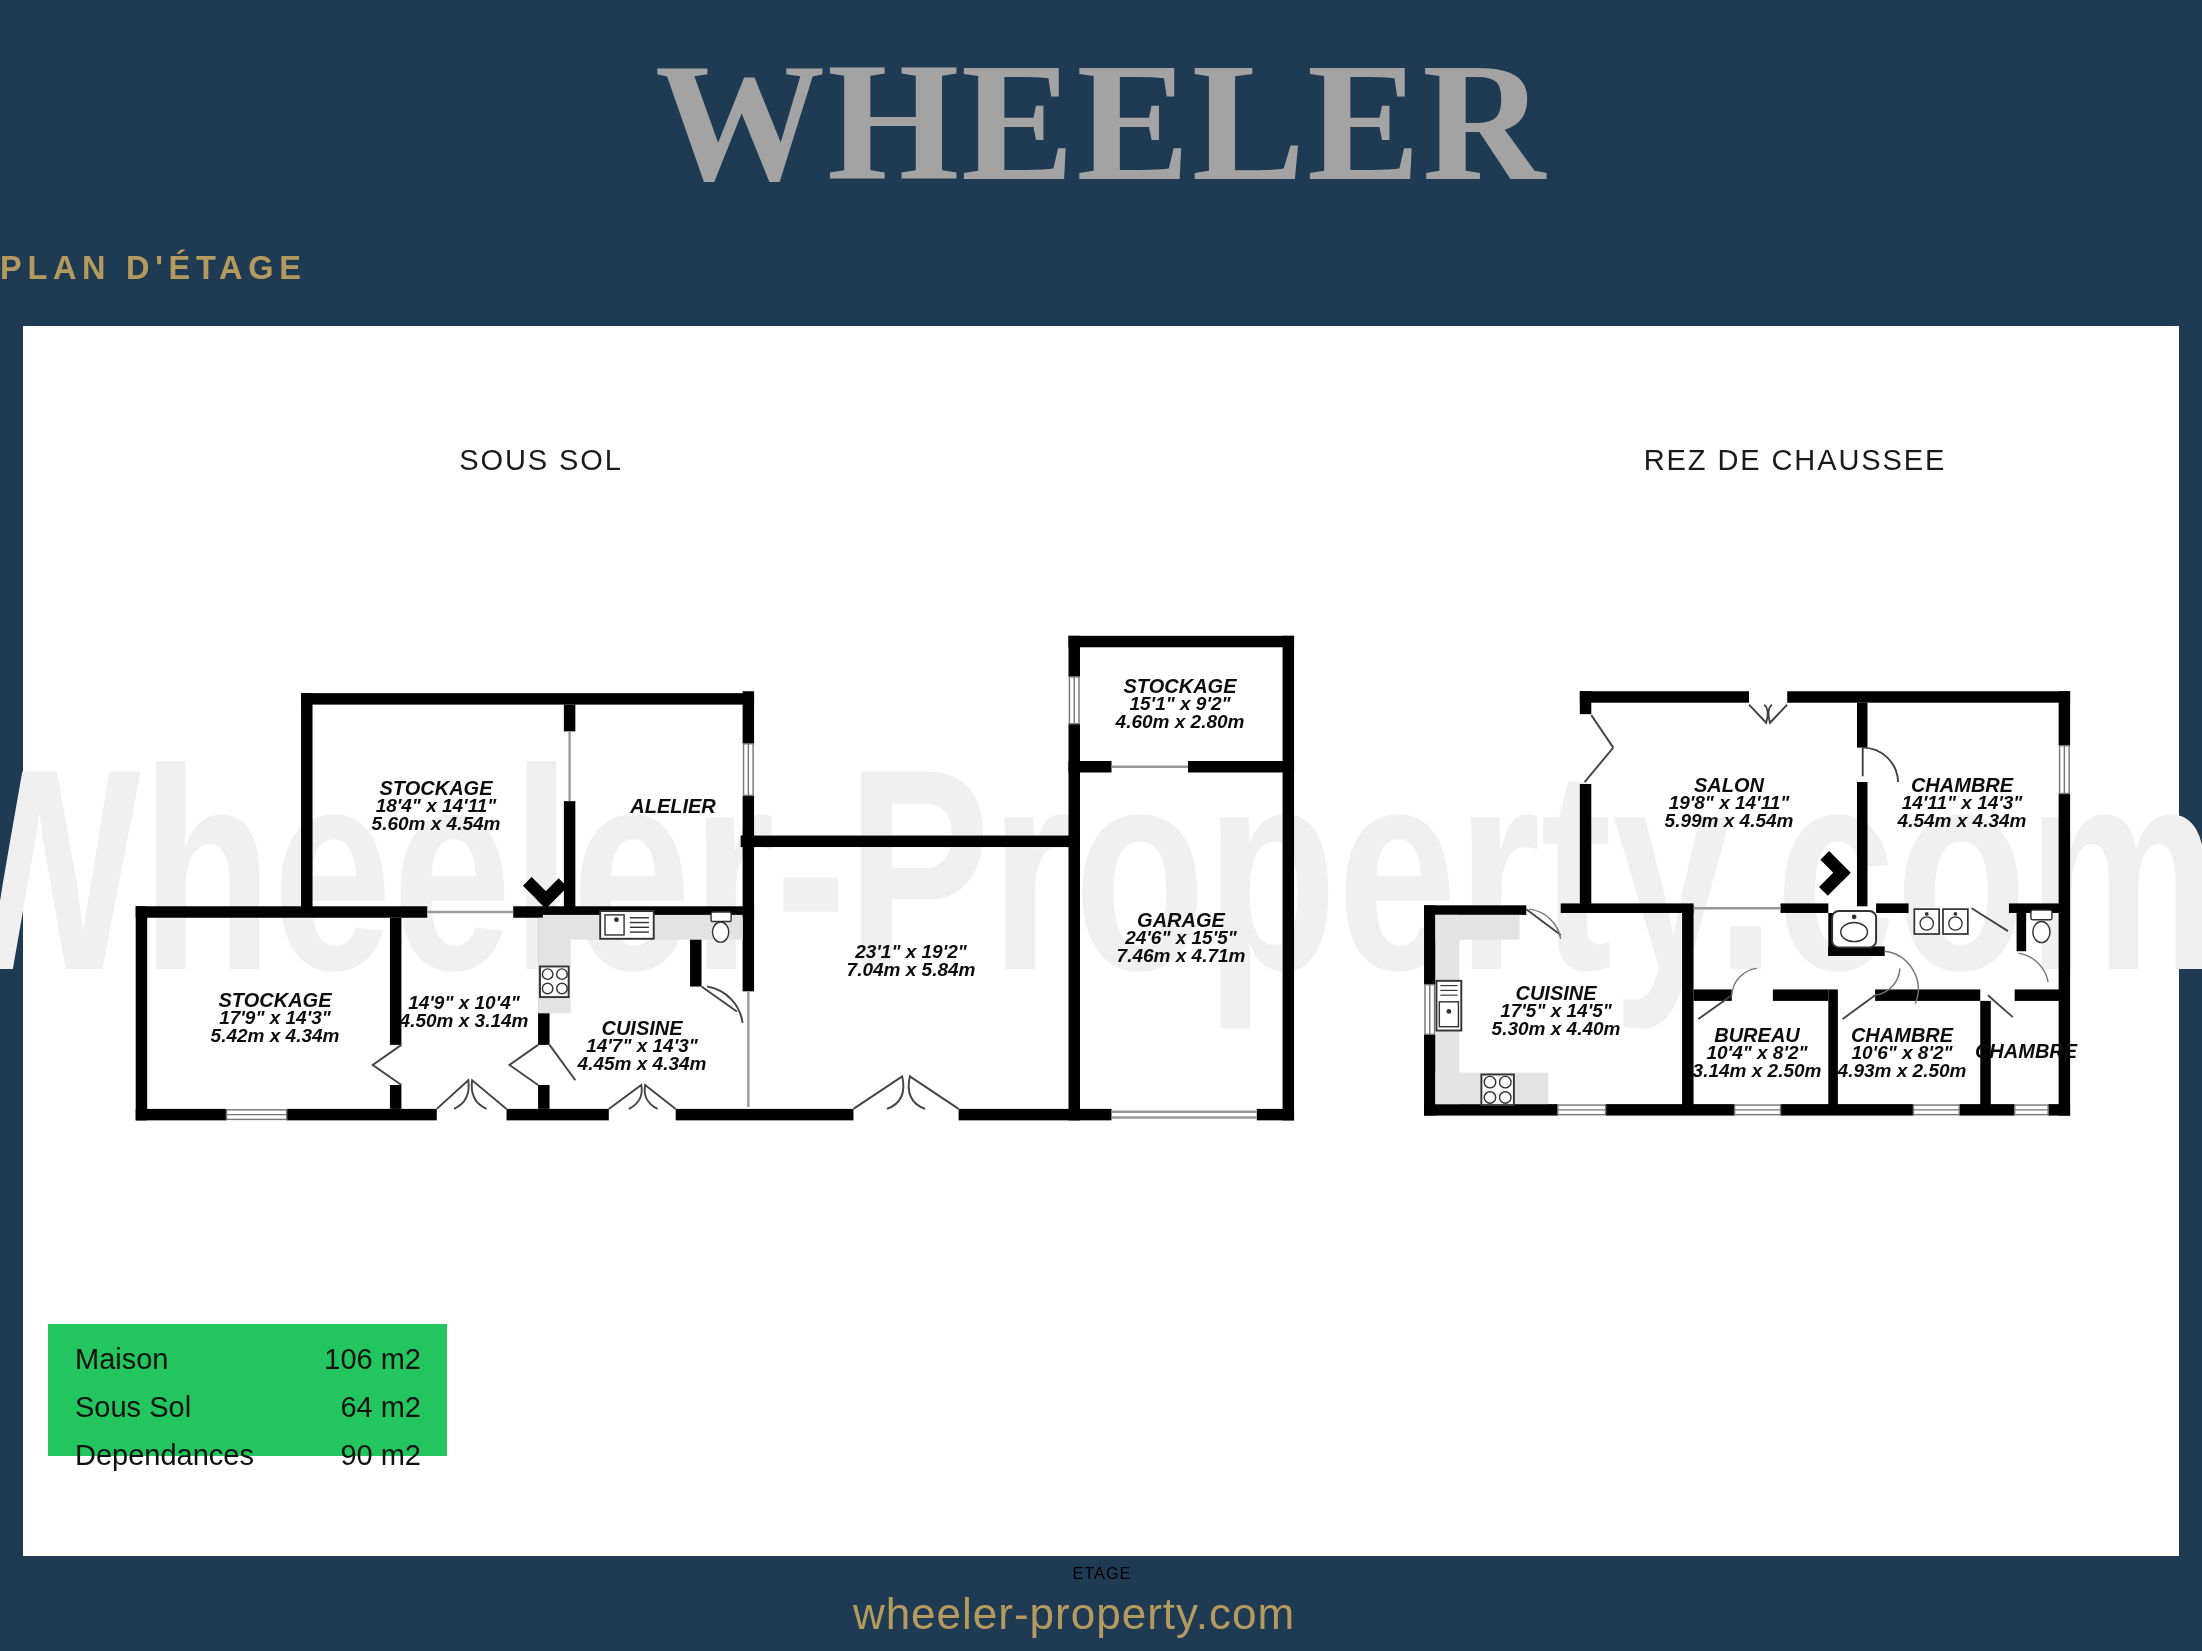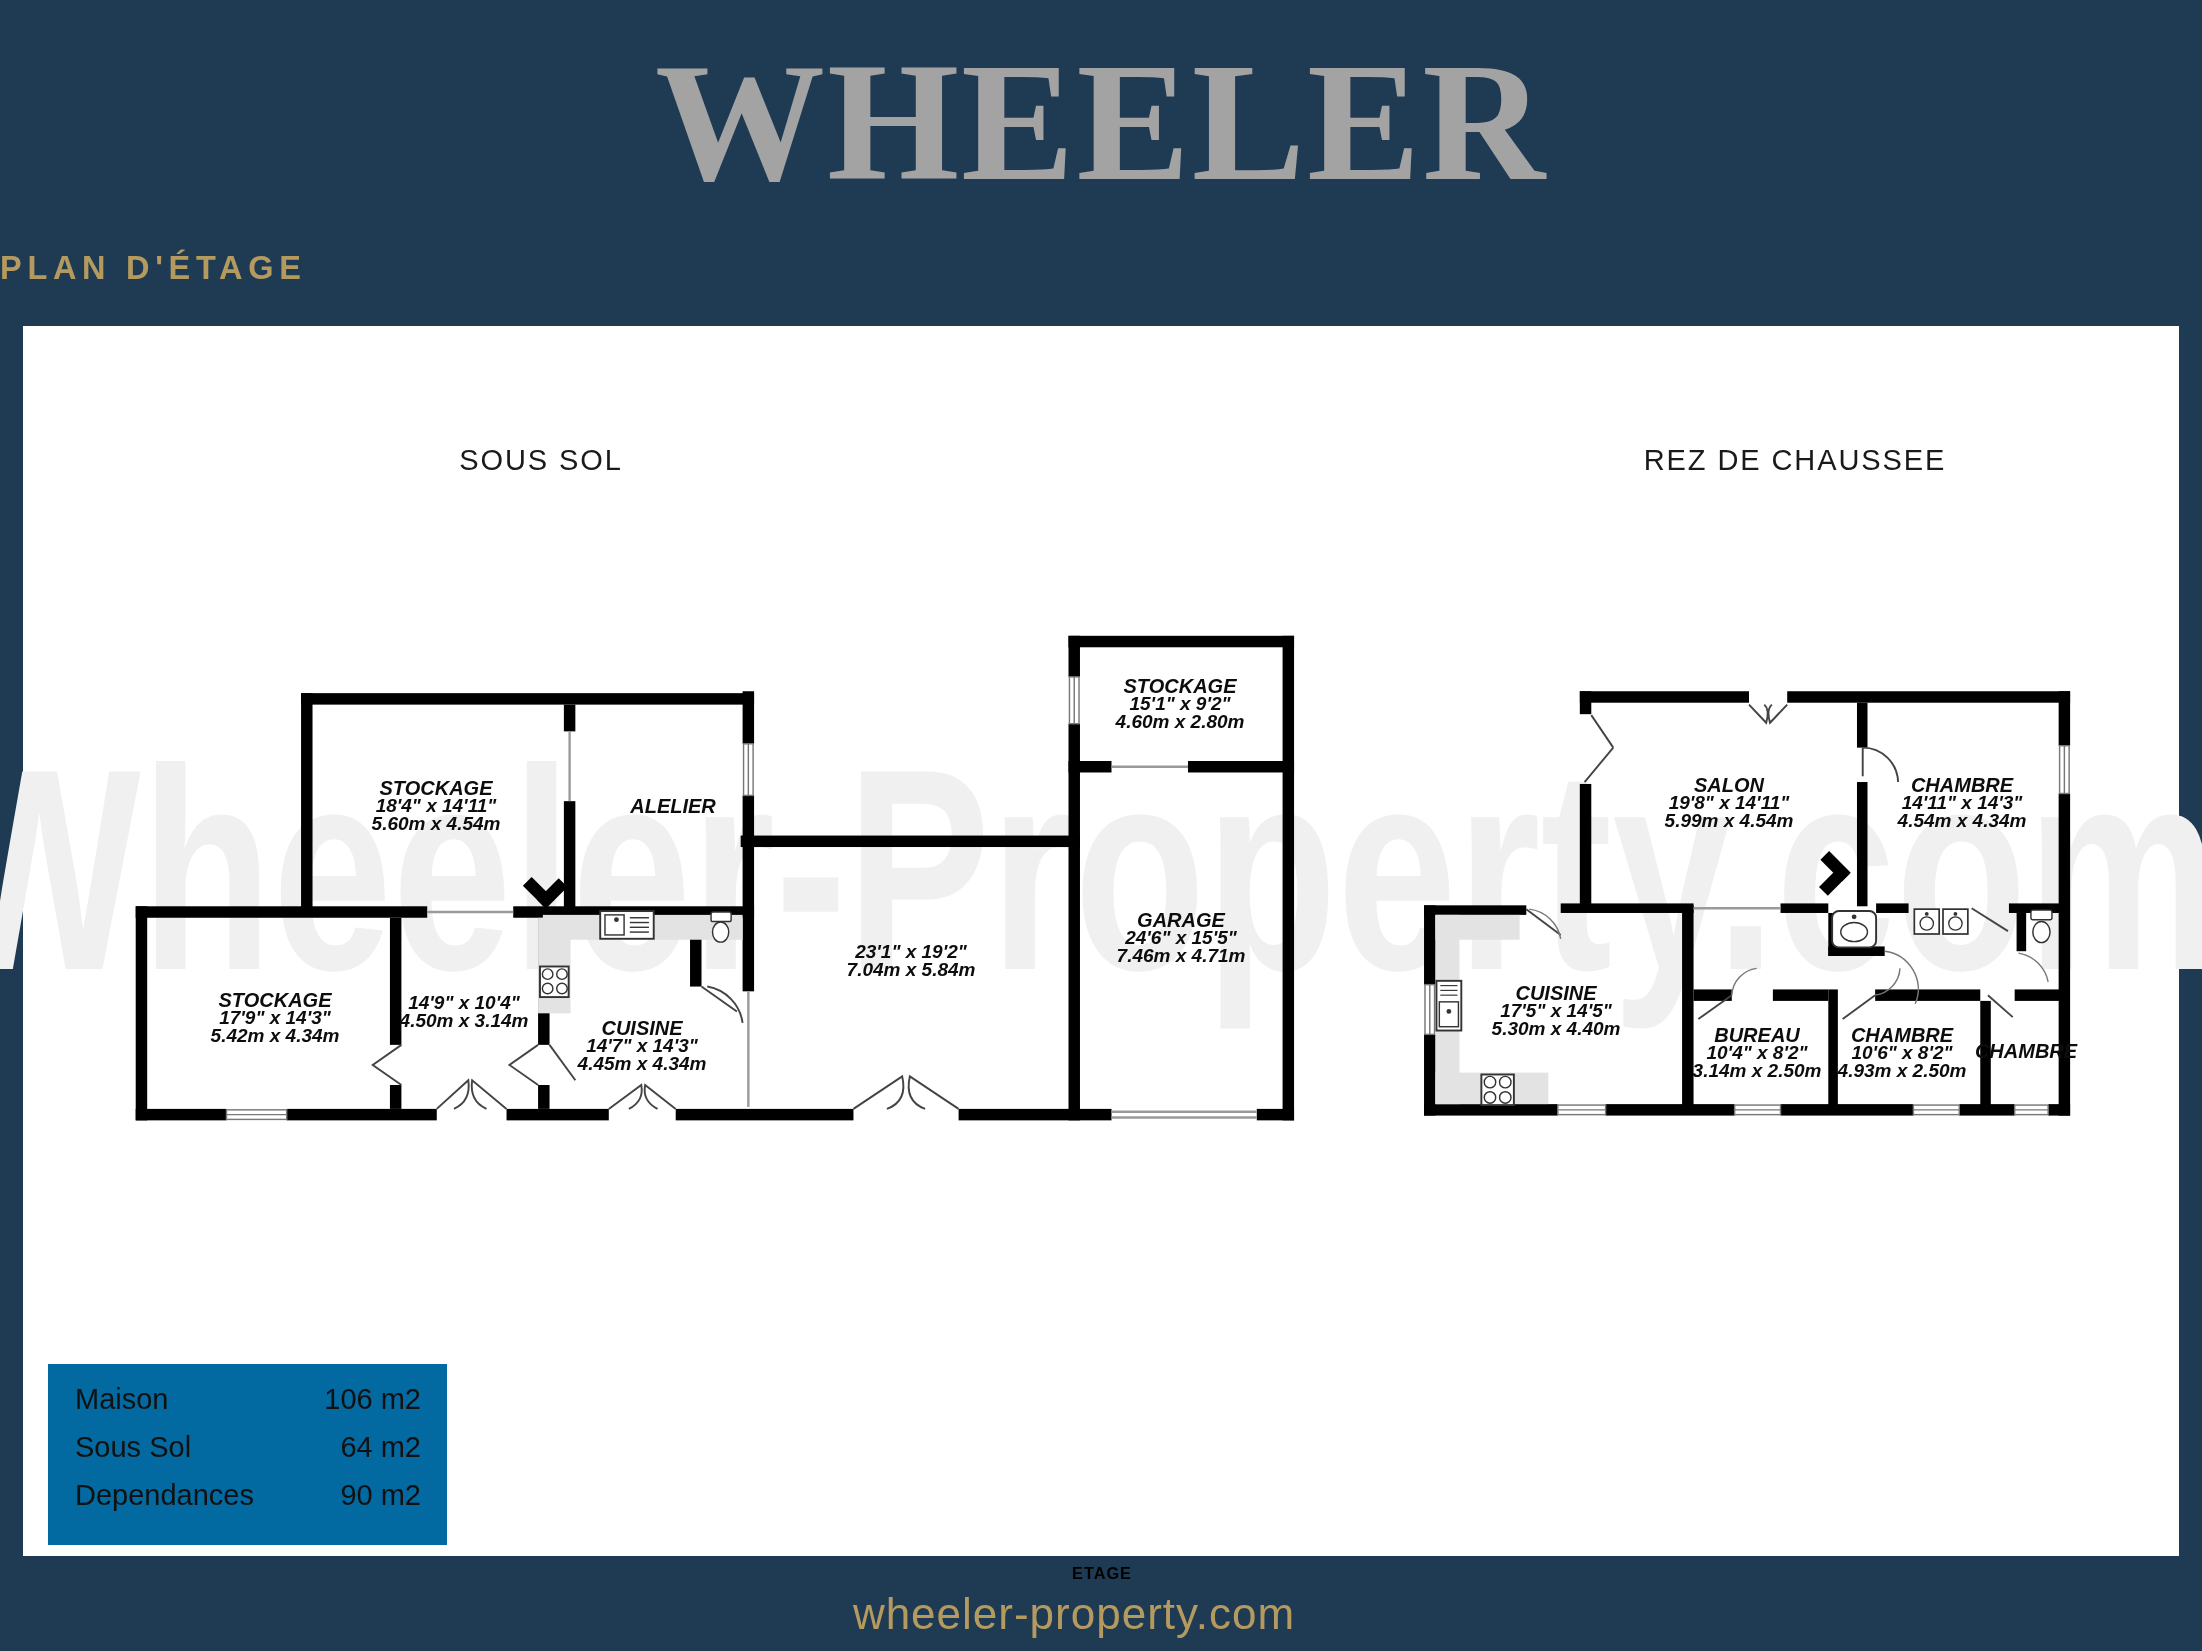--- a/index.html
+++ b/index.html
@@ -16,26 +16,26 @@
   .sheet{left:23px;top:326px;width:2156px;height:1230px;background:#ffffff;}
   .watermark{left:0;top:344px;width:2156px;height:1051px;display:flex;align-items:center;justify-content:center;
     font-size:287px;font-weight:700;color:#f0f0f0;white-space:nowrap;transform:scaleX(0.75);
     pointer-events:none;}
   .plan-title{font-size:29px;color:#1a1a1a;letter-spacing:1.9px;white-space:nowrap;transform:translateX(-50%);}
   
   .room-label{transform:translateX(-50%);text-align:center;color:#0d0d0d;white-space:nowrap;font-style:italic;}
   .room-label .nm{font-size:20px;font-weight:700;line-height:18px;display:block;}
   .room-label .dim{font-size:19px;font-weight:700;line-height:18px;display:block;}
   
-  .legend{left:48px;top:1364px;width:399px;height:181px;background:#0369a1;}
+  .legend{left:48px;top:1324px;width:399px;height:132px;background:#22c55e;}
   .legend-row{position:absolute;left:27px;right:26px;height:32.5px;font-size:29px;color:#111;}
   .legend-row .lab{position:absolute;left:0;top:0;}
   .legend-row .val{position:absolute;right:0;top:0;text-align:right;}
   
-  .etage-label{left:1054px;top:1564px;width:96px;text-align:center;font-size:16.3px;font-weight:700;
+  .etage-label{left:1054px;top:1564px;width:96px;text-align:center;font-size:16.3px;font-weight:400;
     letter-spacing:1px;color:#000;}
   .footer-url{left:0;right:54px;top:1589px;text-align:center;font-size:44px;letter-spacing:1px;color:#b49a5e;}
 </style>
 </head>
 <body>
 
 <div class="abs brand-title">WHEELER</div>
 <div class="abs brand-sub">PLAN D'ÉTAGE</div>
 
 <div class="abs sheet"></div>

